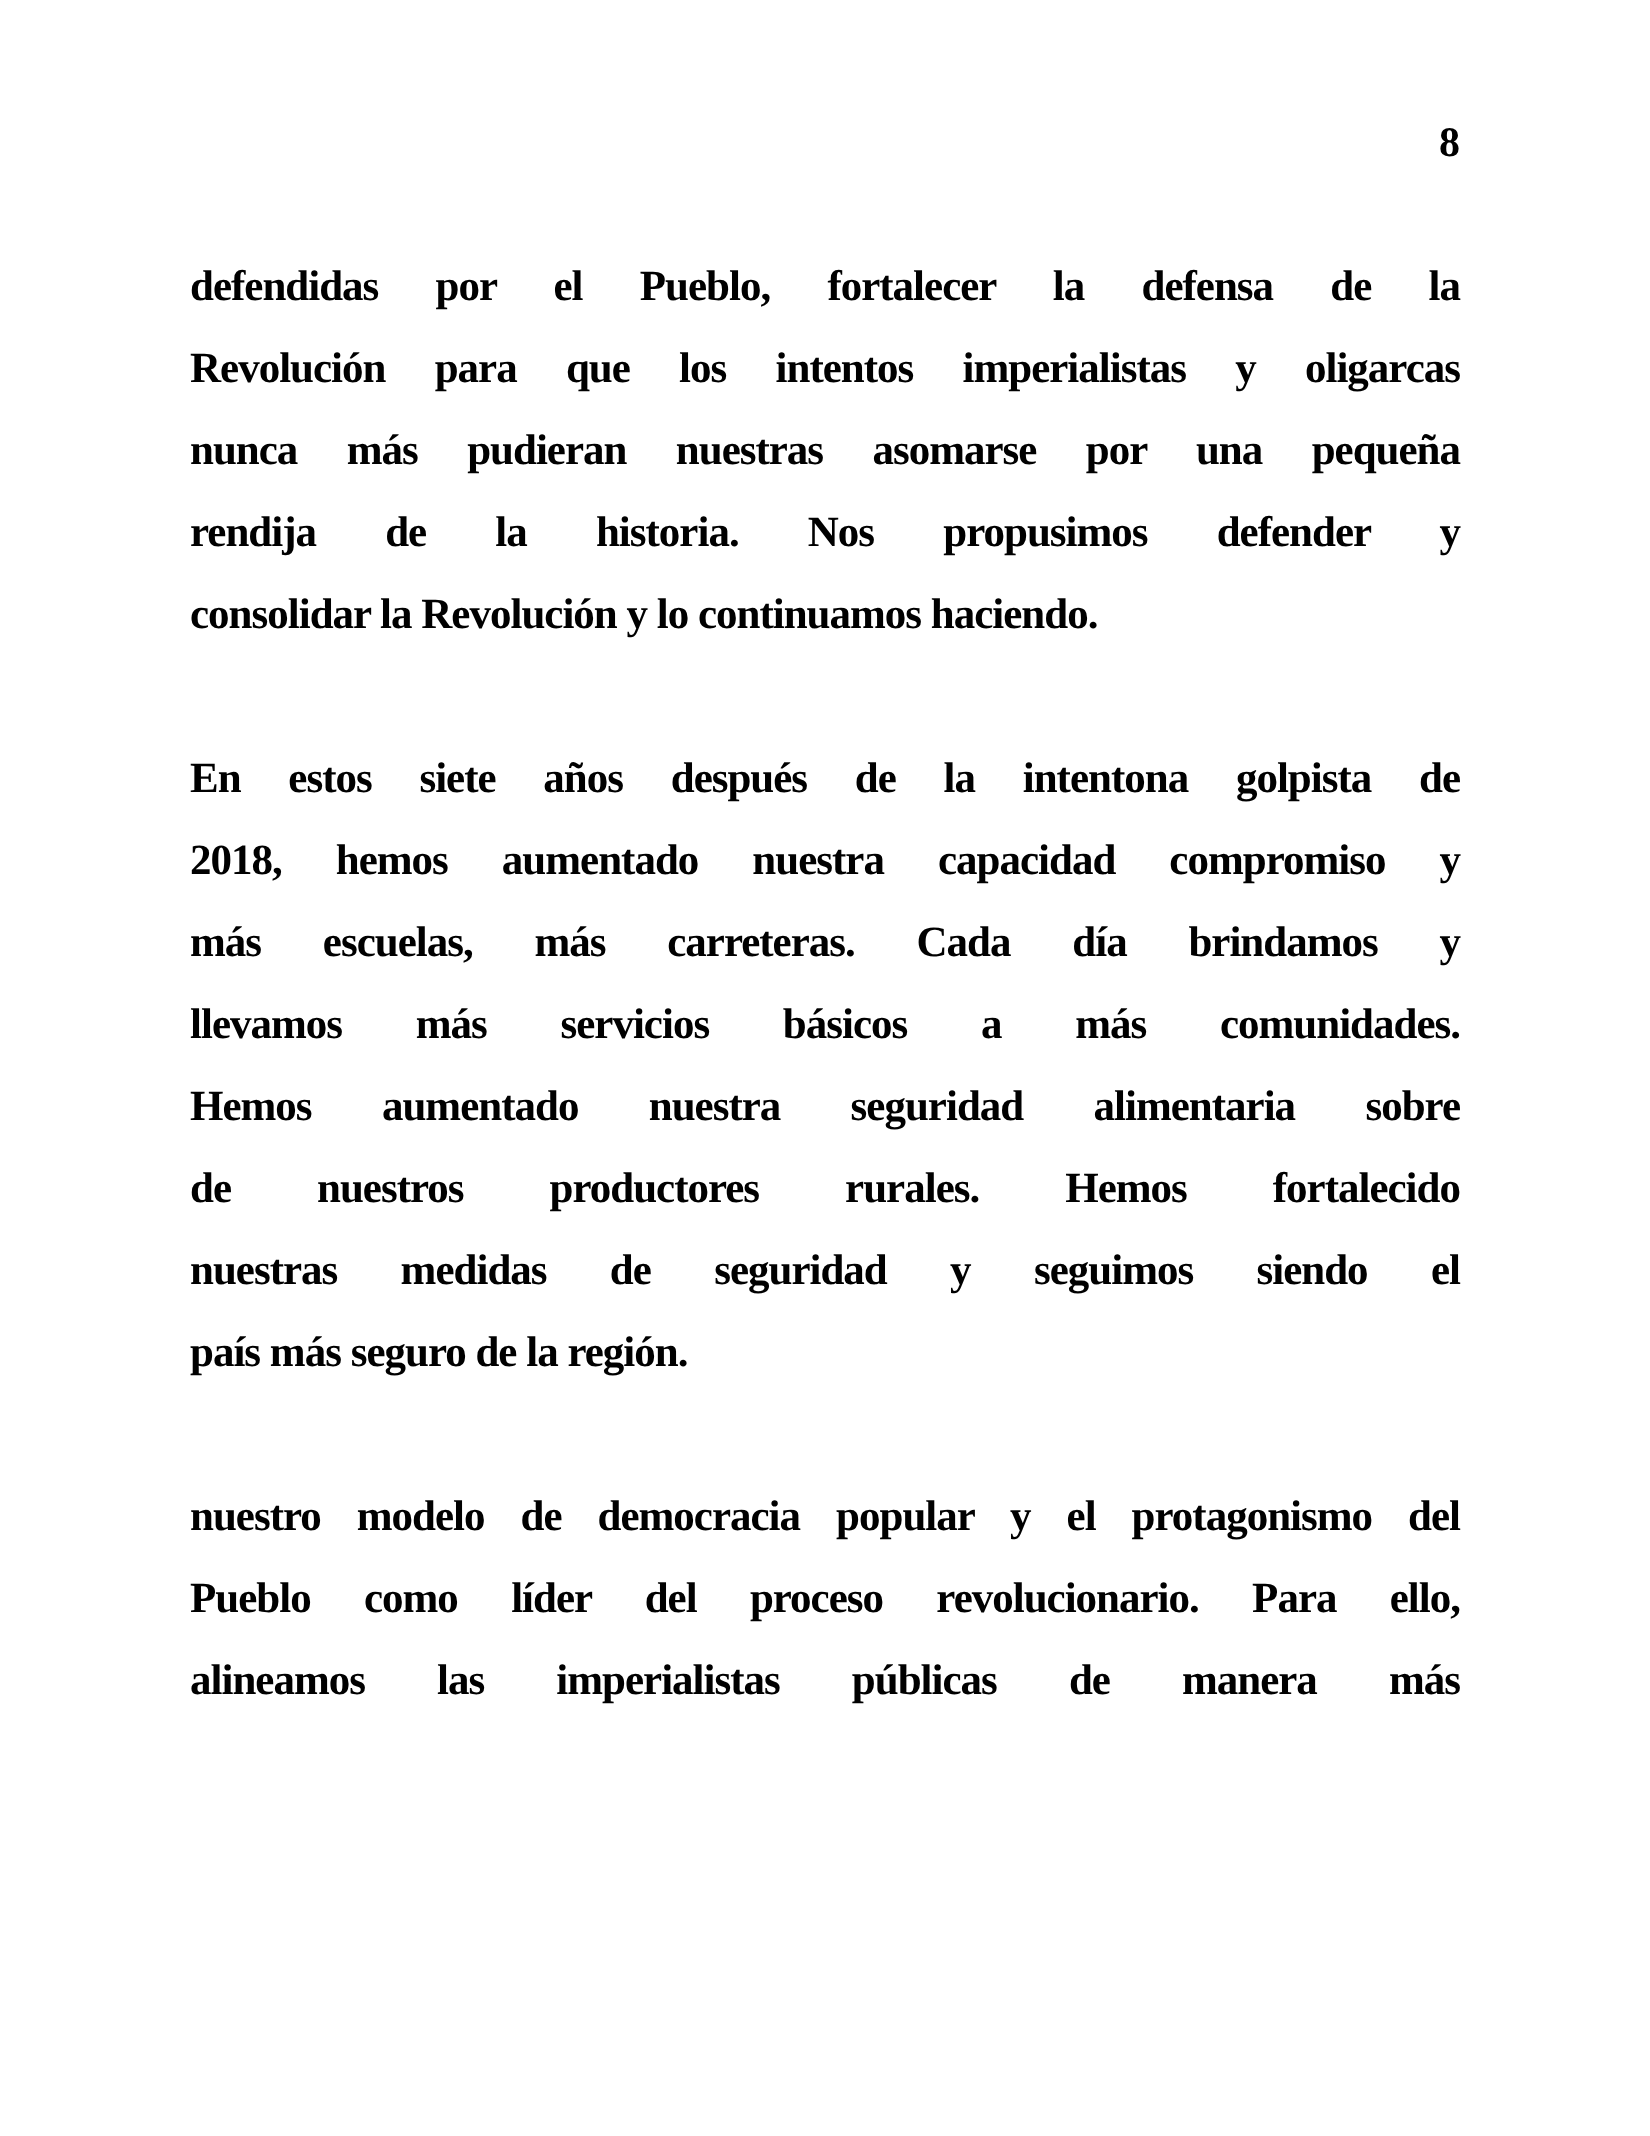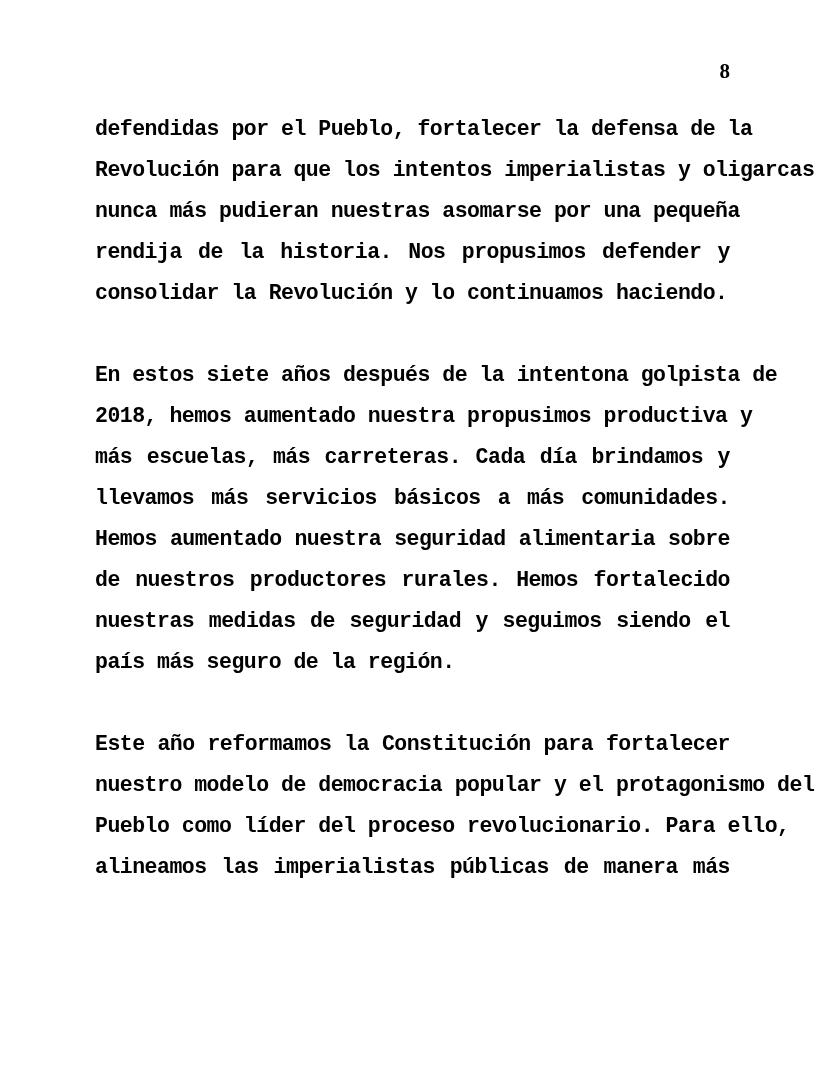--- a/index.html
+++ b/index.html
@@ -22,22 +22,22 @@
     padding-top: 58px;
     height: 26px;
     line-height: 26px;
     text-align: right;
     font-family: "Liberation Serif", serif;
     font-weight: bold;
     font-size: 21px;
     color: #000000;
   }
   .document-body {
-    margin-top: 25px;
-    font-family: Liberation Mono, monospace;
+    margin-top: 39px;
+    font-family: Liberation Serif, serif;
     font-weight: bold;
     font-size: 21.5px;
     line-height: 41px;
     letter-spacing: -0.5px;
     color: #000000;
   }
   .paragraph {
     margin: 0 0 41px 0;
   }
   .paragraph:last-child {
@@ -61,28 +61,27 @@
   <div class="document-body">
       <div class="paragraph">
         <div class="line">defendidas por el Pueblo, fortalecer la defensa de la</div>
         <div class="line">Revolución para que los intentos imperialistas y oligarcas</div>
         <div class="line">nunca más pudieran nuestras asomarse por una pequeña</div>
         <div class="line">rendija de la historia. Nos propusimos defender y</div>
         <div class="line last-left">consolidar la Revolución y lo continuamos haciendo.</div>
       </div>
       <div class="paragraph">
         <div class="line">En estos siete años después de la intentona golpista de</div>
-        <div class="line">2018, hemos aumentado nuestra propusimos productiva y</div>
+        <div class="line">2018, hemos aumentado nuestra capacidad compromiso y</div>
         <div class="line">más escuelas, más carreteras. Cada día brindamos y</div>
         <div class="line">llevamos más servicios básicos a más comunidades.</div>
         <div class="line">Hemos aumentado nuestra seguridad alimentaria sobre</div>
         <div class="line">de nuestros productores rurales. Hemos fortalecido</div>
         <div class="line">nuestras medidas de seguridad y seguimos siendo el</div>
         <div class="line last-left">país más seguro de la región.</div>
       </div>
       <div class="paragraph">
-        <div class="line">Este año reformamos la Constitución para fortalecer</div>
         <div class="line">nuestro modelo de democracia popular y el protagonismo del</div>
         <div class="line">Pueblo como líder del proceso revolucionario. Para ello,</div>
         <div class="line">alineamos las imperialistas públicas de manera más</div>
       </div>
     </div>
 </div>
 
 </body></html>

